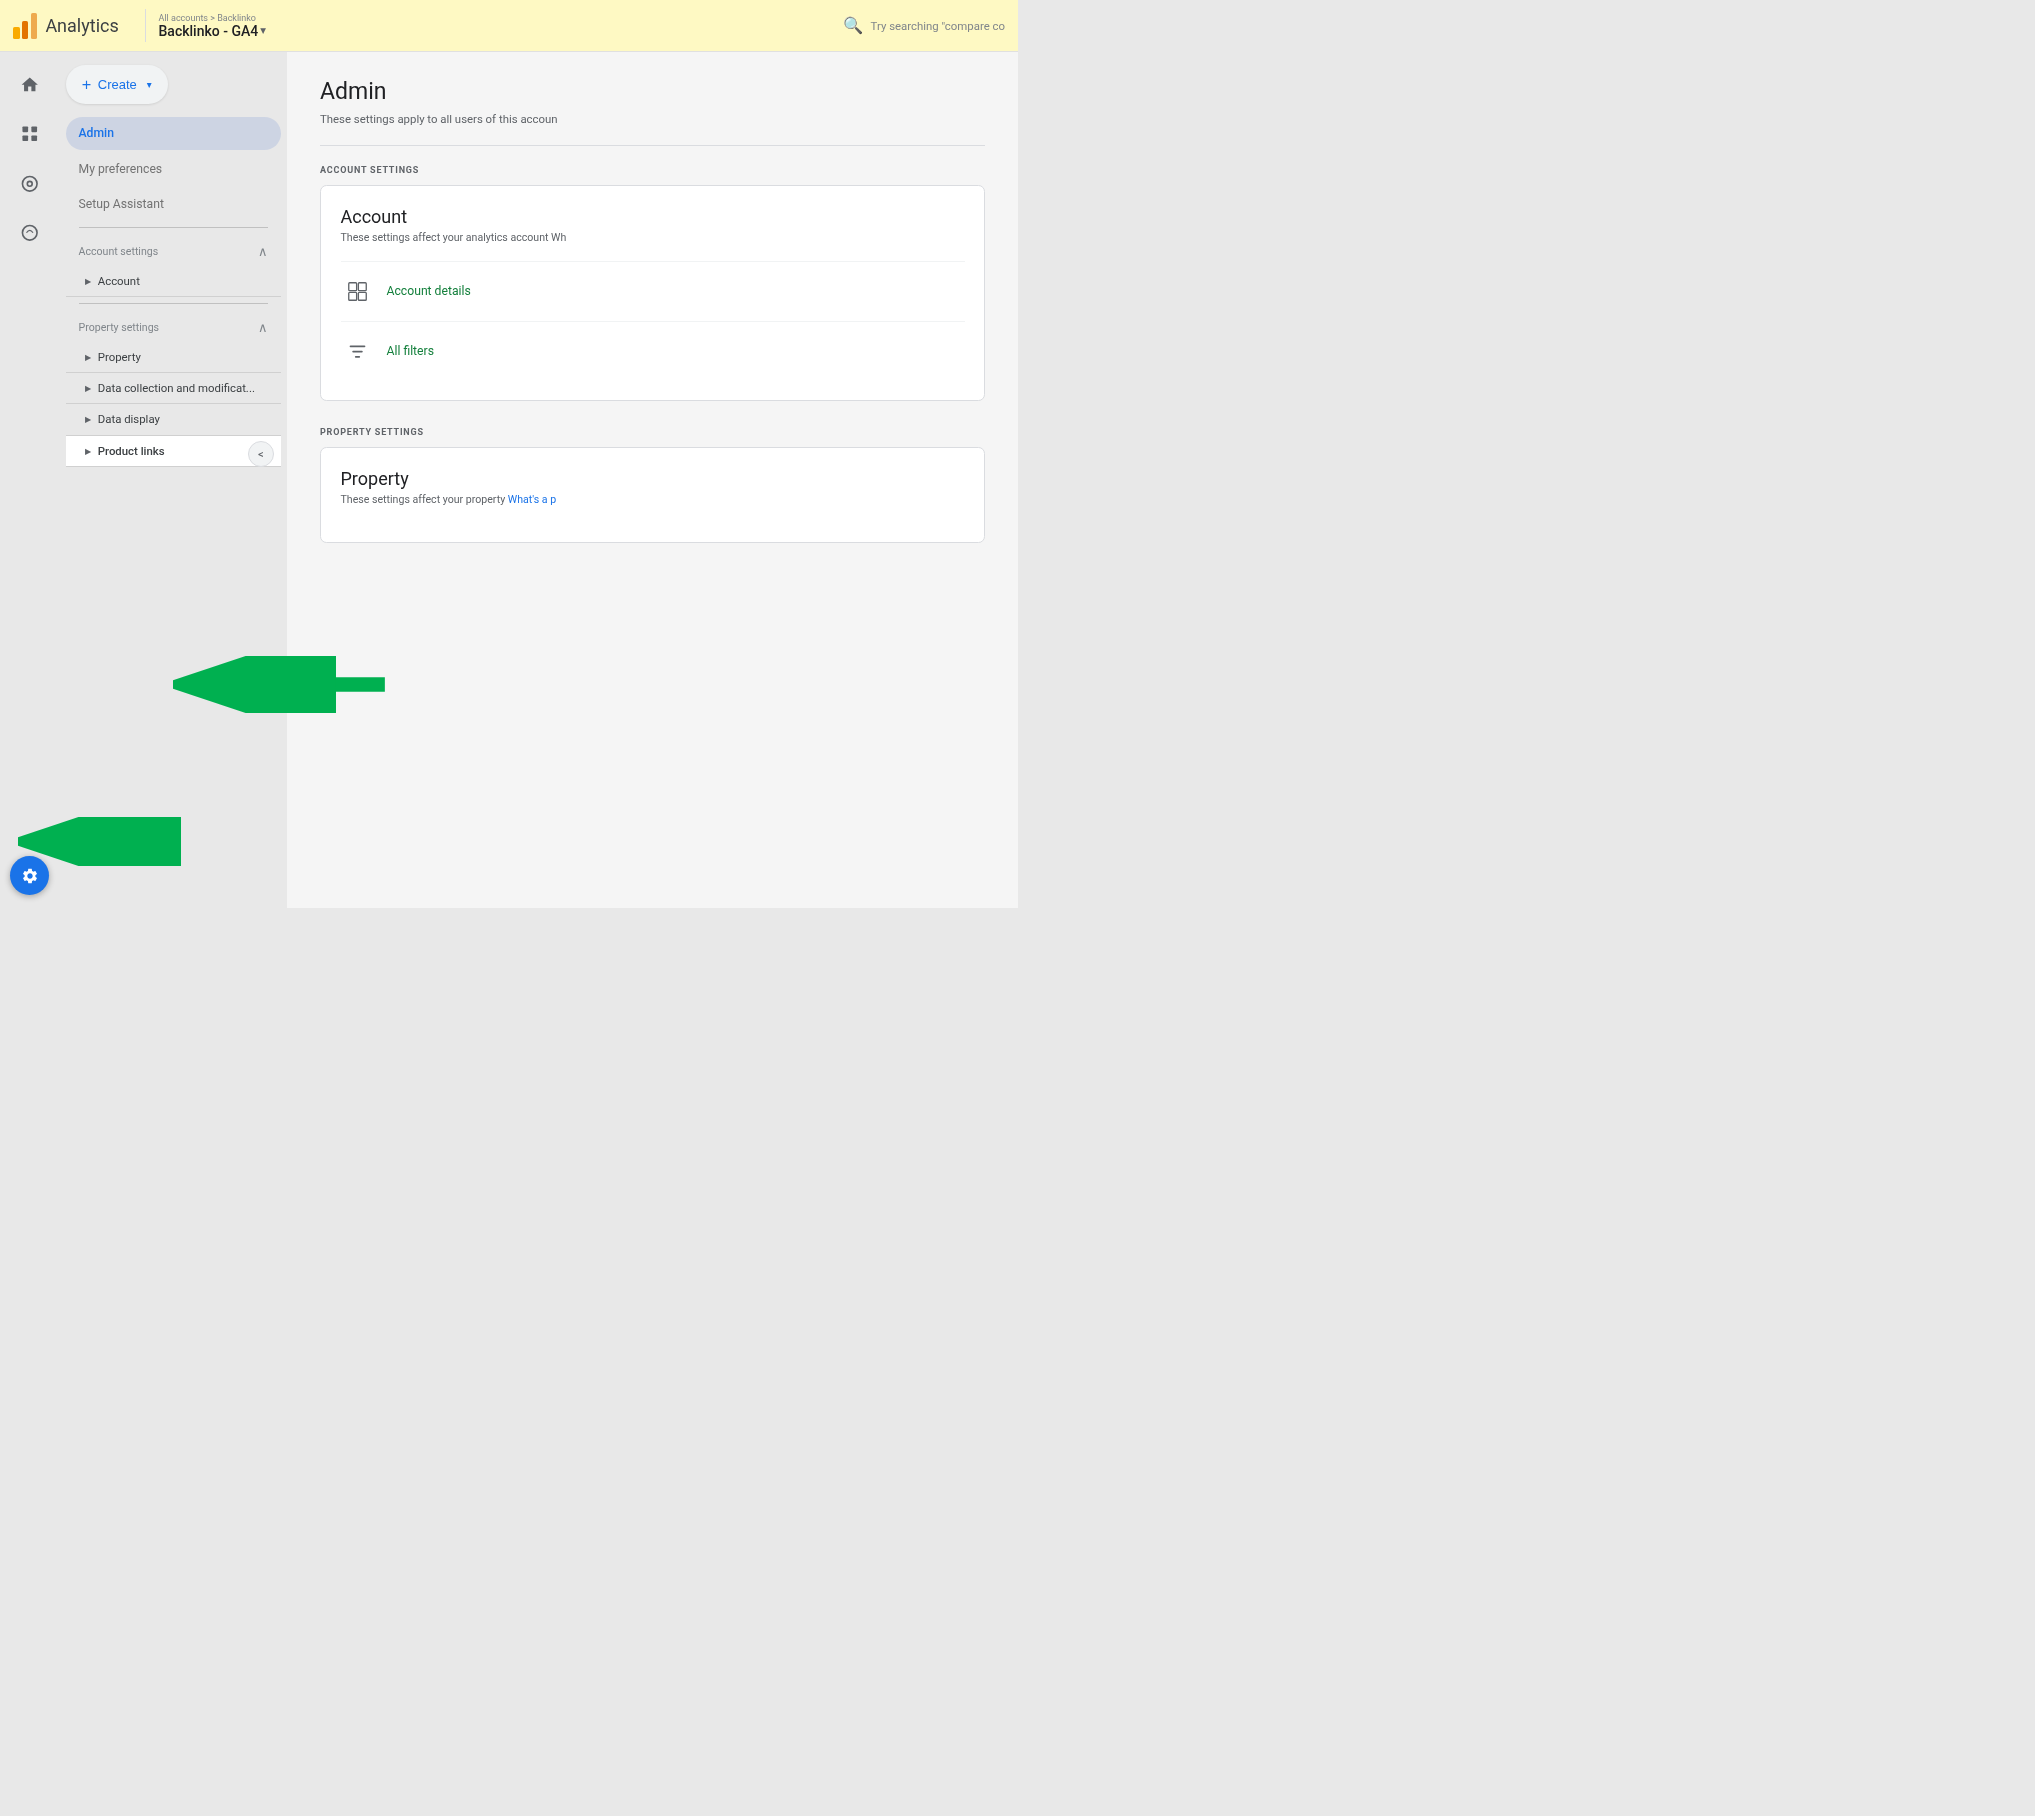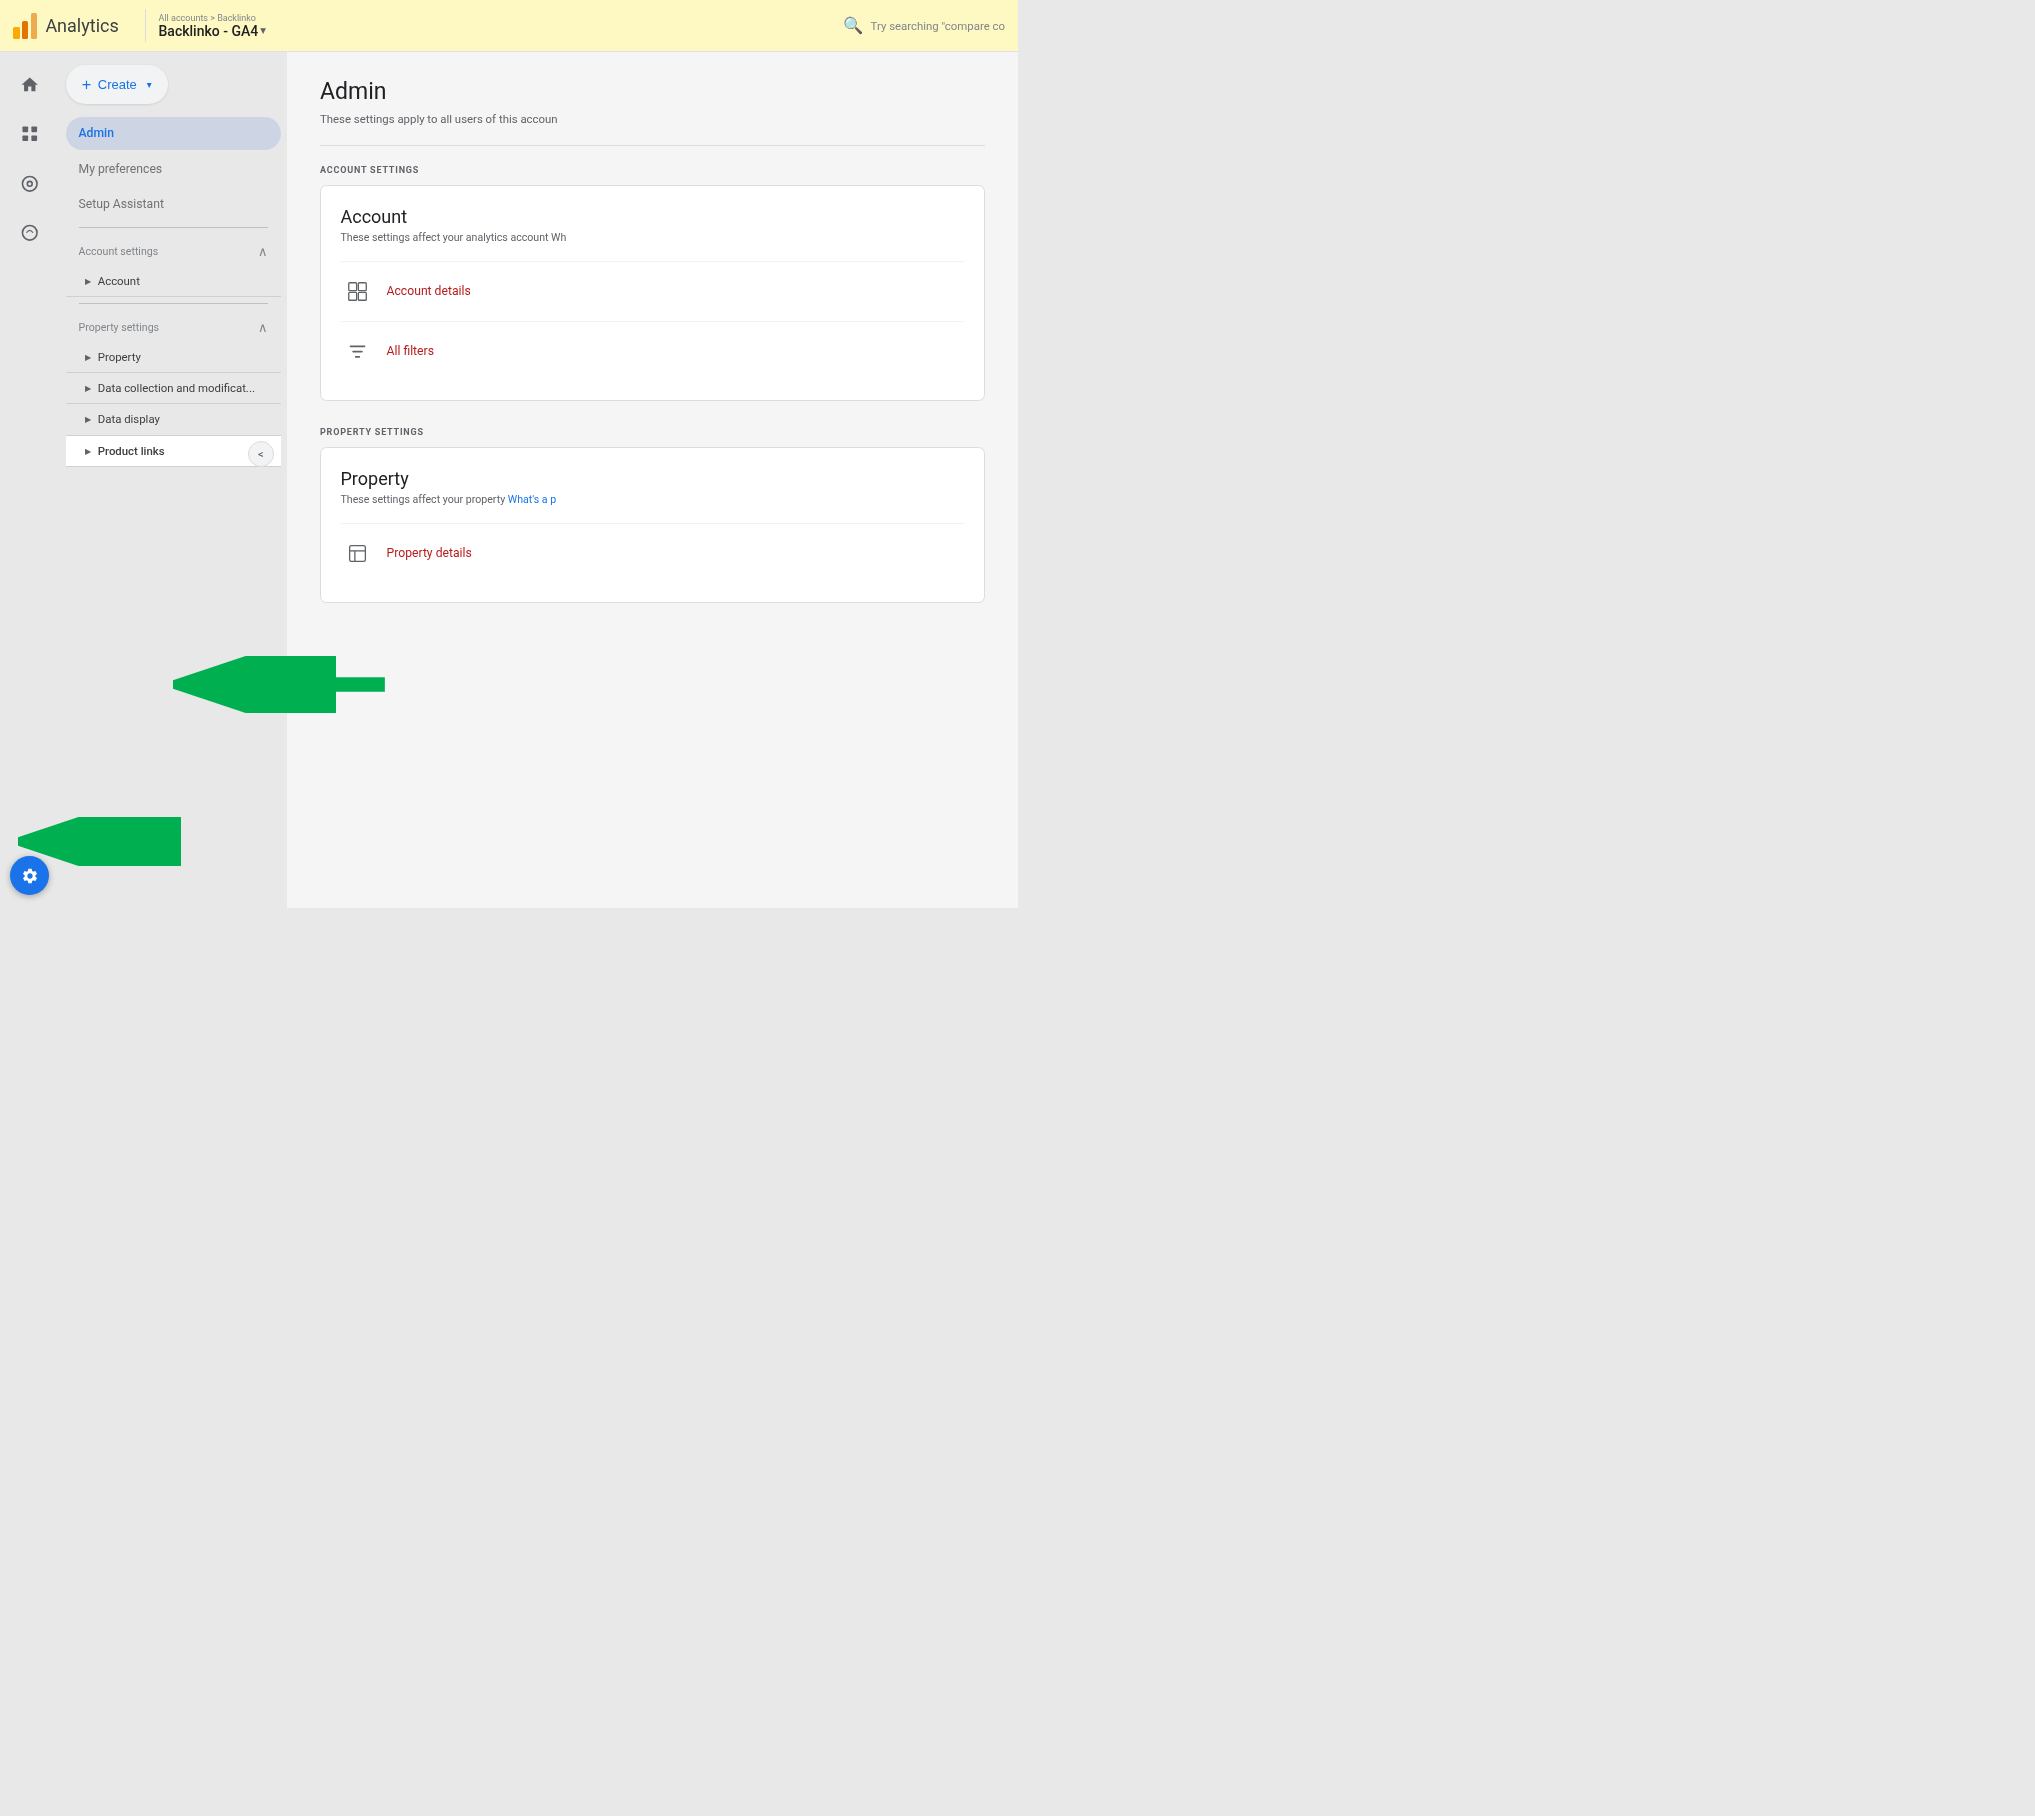--- a/index.html
+++ b/index.html
@@ -273,21 +273,21 @@
     }
     .card-subtitle a { color: #1a73e8; text-decoration: none; }
     .card-item {
       display: flex;
       align-items: center;
       gap: 13px;
       padding: 13px 0;
       border-top: 0.8px solid #f1f3f4;
       cursor: pointer;
       font-size: 12.2px;
-      color: #b91c1c;
+      color: #15803d;
     }
     .card-item-icon {
       width: 33px;
       height: 33px;
       display: flex;
       align-items: center;
       justify-content: center;
       font-size: 18px;
       color: #5f6368;
       flex-shrink: 0;
@@ -486,27 +486,17 @@
 
     <div class="section-label">PROPERTY SETTINGS</div>
 
     <div class="settings-card">
       <h2 class="card-title">Property</h2>
       <p class="card-subtitle">
         <span>These settings affect your property</span>
         <a href="#">What's a p</a>
       </p>
 
-      <div class="card-item">
-        <div class="card-item-icon">
-          <svg width="21" height="21" viewBox="0 0 24 24" fill="none">
-            <rect x="3" y="3" width="18" height="18" rx="2" stroke="#5f6368" stroke-width="1.5" fill="none"></rect>
-            <line x1="3" y1="9" x2="21" y2="9" stroke="#5f6368" stroke-width="1.5"></line>
-            <line x1="9" y1="9" x2="9" y2="21" stroke="#5f6368" stroke-width="1.5"></line>
-          </svg>
-        </div>
-        <span>Property details</span>
-      </div>
     </div>
   </div>
 
 </div>
 
 
 </body></html>

